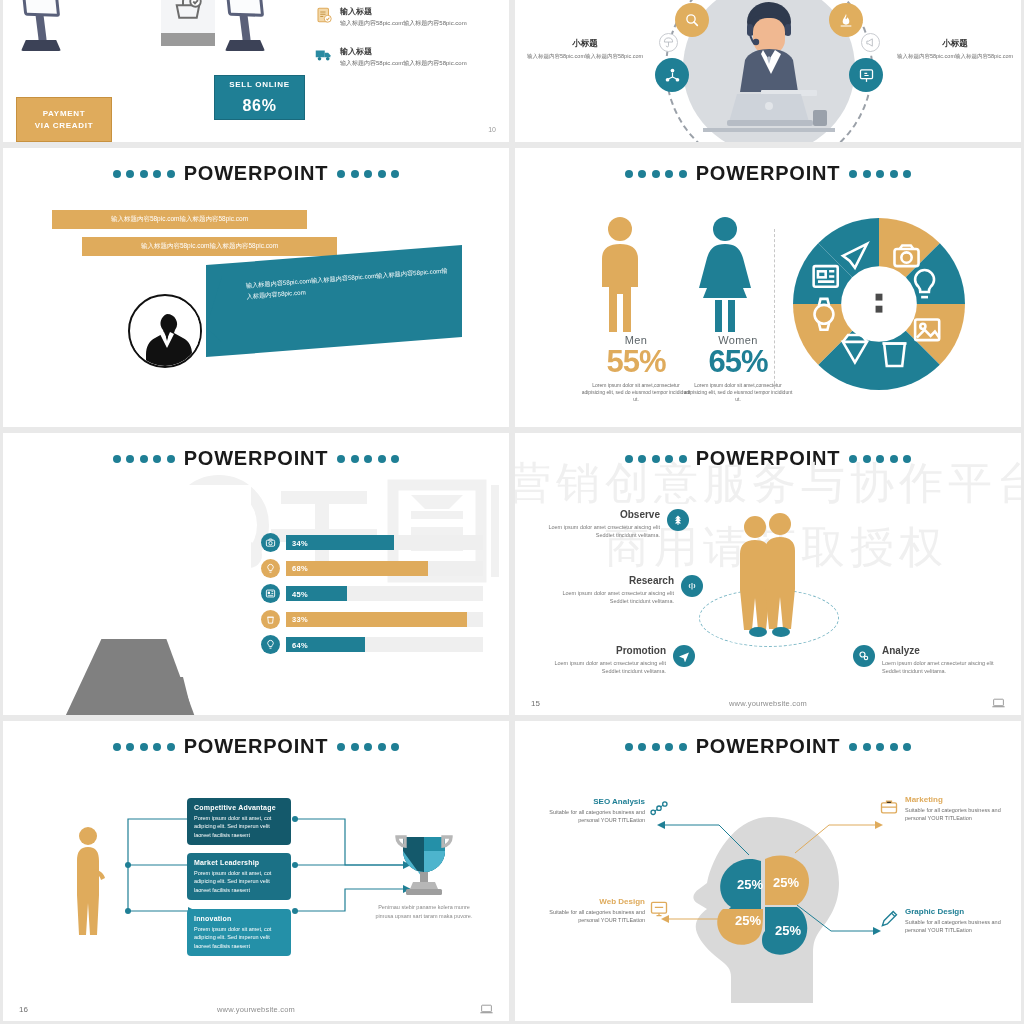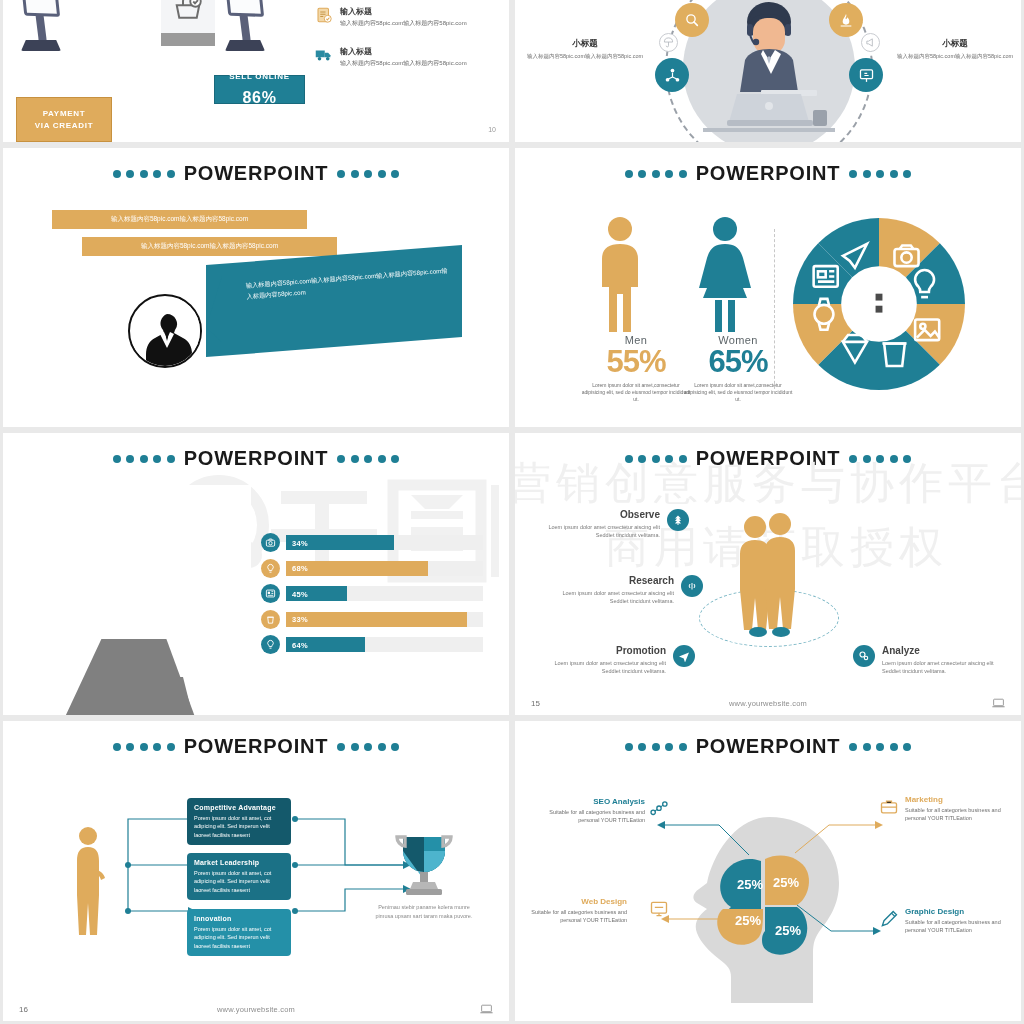--- a/index.html
+++ b/index.html
@@ -189,21 +189,21 @@
     <div class="mon" style="left:222px;top:-46px;">
       <div class="screen" style="transform:skewY(8deg) rotate(-6deg);"></div>
       <div class="stand" style="transform:skewX(7deg);"></div>
       <div class="base"></div>
     </div>
 
     <div class="tag orange" style="left:13px;top:75px;width:96px;height:45px;">
       <div class="l1">PAYMENT</div>
       <div class="l1" style="margin-top:3px">VIA CREADIT</div>
     </div>
-    <div class="tag teal" style="left:211px;top:75px;width:91px;height:29px;">
+    <div class="tag teal" style="left:211px;top:75px;width:91px;height:45px;">
       <div class="l1">SELL ONLINE</div>
       <div class="big">86%</div>
     </div>
 
     <div class="feat" style="left:312px;top:6px;width:192px;">
       <span class="ico">
         <svg viewBox="0 0 24 24" width="18" height="18">
           <rect x="4" y="3" width="14" height="18" rx="1.6" fill="#f3d8a8" stroke="#dfab5c" stroke-width="1.4"></rect>
           <path d="M7 8h7M7 11h7M7 14h4" stroke="#c08f3d" stroke-width="1.2"></path>
           <circle cx="17" cy="17" r="4.6" fill="#fff" stroke="#dfab5c" stroke-width="1.3"></circle>
@@ -837,21 +837,21 @@
     </div>
     <span class="bico" style="left:134px;top:78px;">
       <svg width="20" height="20" viewBox="0 0 24 24">
           <circle cx="5" cy="16" r="2.6" fill="none" stroke="#1f7f95" stroke-width="1.6"></circle>
           <circle cx="12" cy="11" r="2.6" fill="none" stroke="#1f7f95" stroke-width="1.6"></circle>
           <circle cx="19" cy="6" r="2.6" fill="none" stroke="#1f7f95" stroke-width="1.6"></circle>
           <path d="M7 14.4l3-2M14 9.4l3-2" stroke="#1f7f95" stroke-width="1.3"></path>
         </svg>
     </span>
 
-    <div class="bnode l" style="left:12px;top:176px;">
+    <div class="bnode l" style="left:30px;top:176px;">
       <div class="h" style="color:#dfab5c">Web Design</div>
       <div class="p">Suitable for all categories business and personal YOUR TITLEation</div>
     </div>
     <span class="bico" style="left:134px;top:178px;">
       <svg width="20" height="20" viewBox="0 0 24 24">
           <rect x="3" y="4" width="18" height="13" rx="1.6" fill="none" stroke="#dfab5c" stroke-width="1.6"></rect>
           <path d="M7 10h10M9 20h6M12 17v3" stroke="#dfab5c" stroke-width="1.5"></path>
         </svg>
     </span>
 

